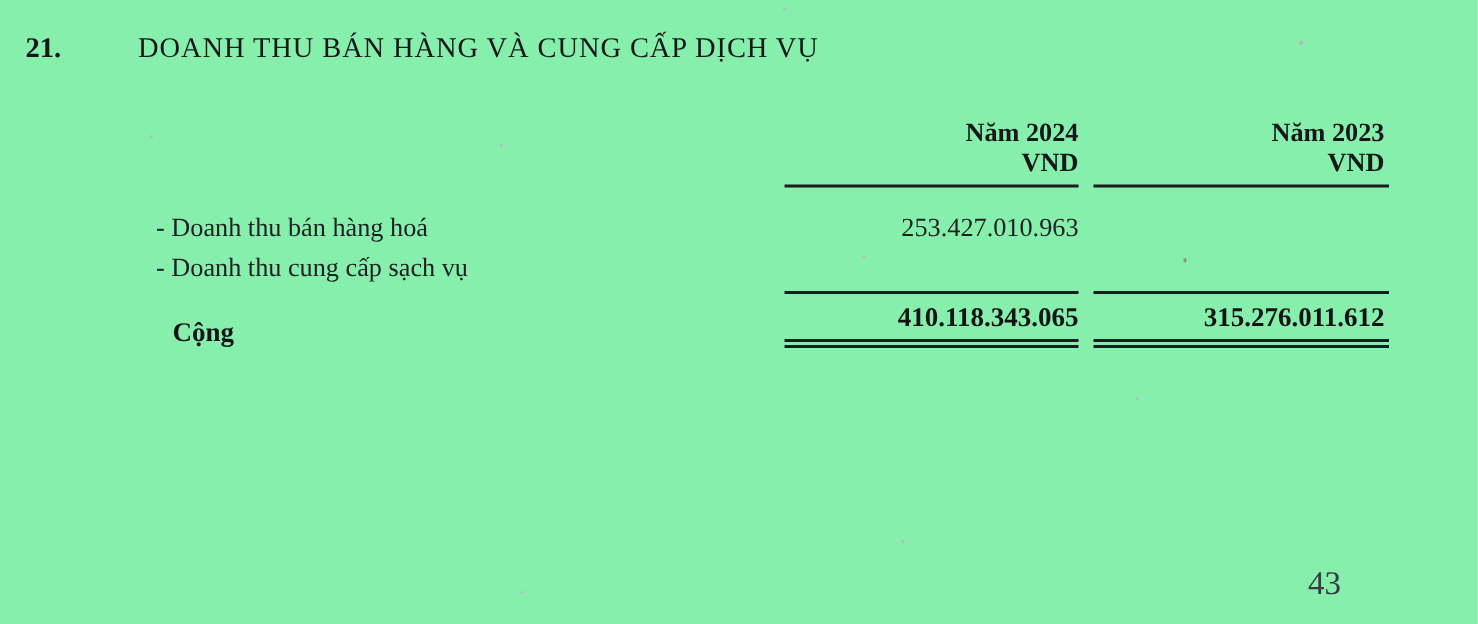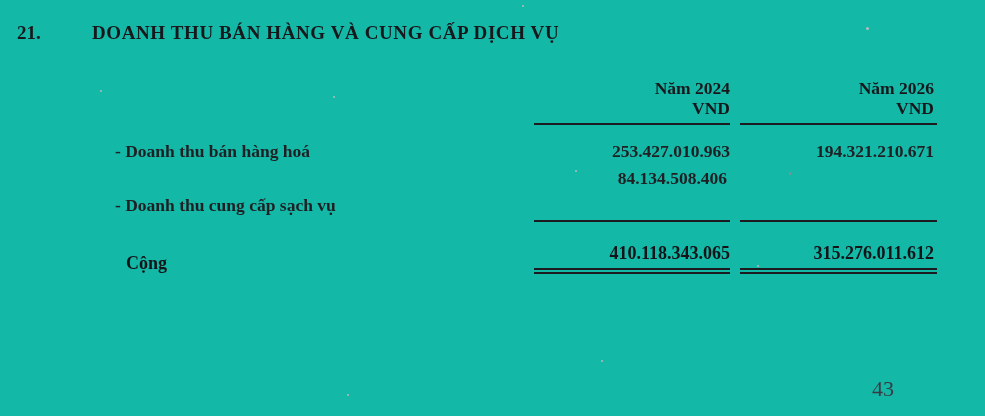--- a/index.html
+++ b/index.html
@@ -1,20 +1,20 @@
 <!DOCTYPE html>
 <html lang="vi"><head>
 <meta charset="utf-8">
 <style>
   html, body { margin: 0; padding: 0; }
   .page {
     position: relative;
     width: 985px;
     height: 416px;
-    background: #14b8a6;
+    background: #86efac;
     font-family: "Liberation Serif", serif;
     color: #1f1f24;
     overflow: hidden;
   }
 
   
   .heading-row {
     position: absolute;
     top: 22px;
     left: 17px;
@@ -23,39 +23,39 @@
   }
   .sec-num {
     display: inline-block;
     width: 75px;
     font-weight: bold;
     font-size: 19px;
     color: #17171c;
   }
   .title {
     margin: 0;
-    font-weight: bold;
+    font-weight: normal;
     font-size: 19px;
     letter-spacing: 0.6px;
     color: #17171c;
   }
 
   
   .table {
     position: absolute;
-    left: 112px;
+    left: 101px;
     top: 70px;
     width: 825px;
   }
   .trow {
     display: grid;
     grid-template-columns: 422px 196px 10px 197px;
     align-items: end;
   }
-  .cell { font-size: 17.5px; font-weight: bold; }
+  .cell { font-size: 17.5px; }
   .num { text-align: right; }
 
   
   .header-row .col-head {
     border-bottom: 2.5px solid #1c1c20;
     padding-top: 8px;
     padding-bottom: 5px;
     font-weight: bold;
     color: #17171c;
   }
@@ -75,21 +75,21 @@
   
   .total-row { margin-top: 2px; }
   .total-row .cell {
     font-weight: bold;
     font-size: 18px;
     color: #131318;
   }
   .total-row .rule {
     border-top: 2.5px solid #1c1c20;
     border-bottom: 6px double #1c1c20;
-    padding-top: 20px;
+    padding-top: 4px;
     padding-bottom: 3px;
     line-height: 23px;
   }
   .total-row .label-cell { padding-left: 14px; padding-top: 6px; }
 
   
   .page-number {
     position: absolute;
     left: 872px;
     top: 376px;
@@ -129,35 +129,33 @@
   <div class="table">
 
     <div class="trow header-row">
       <div class="cell label-cell"></div>
       <div class="cell num col-head">
         <span class="col-year">Năm 2024</span>
         <span class="col-unit">VND</span>
       </div>
       <div class="cell"></div>
       <div class="cell num col-head num-2023">
-        <span class="col-year">Năm 2026</span>
+        <span class="col-year">Năm 2023</span>
         <span class="col-unit">VND</span>
       </div>
     </div>
 
     <div class="body-rows">
       <div class="trow data-row">
         <div class="cell label-cell">- Doanh thu bán hàng hoá</div>
         <div class="cell num">253.427.010.963</div>
         <div class="cell"></div>
-        <div class="cell num num-2023">194.321.210.671</div>
       </div>
       <div class="trow data-row">
         <div class="cell"></div>
-        <div class="cell num num-2023">84.134.508.406</div>
       </div>
       <div class="trow data-row">
         <div class="cell label-cell">- Doanh thu cung cấp sạch vụ</div>
         <div class="cell"></div>
       </div>
     </div>
 
     <div class="trow total-row">
       <div class="cell label-cell">Cộng</div>
       <div class="cell num rule">410.118.343.065</div>

